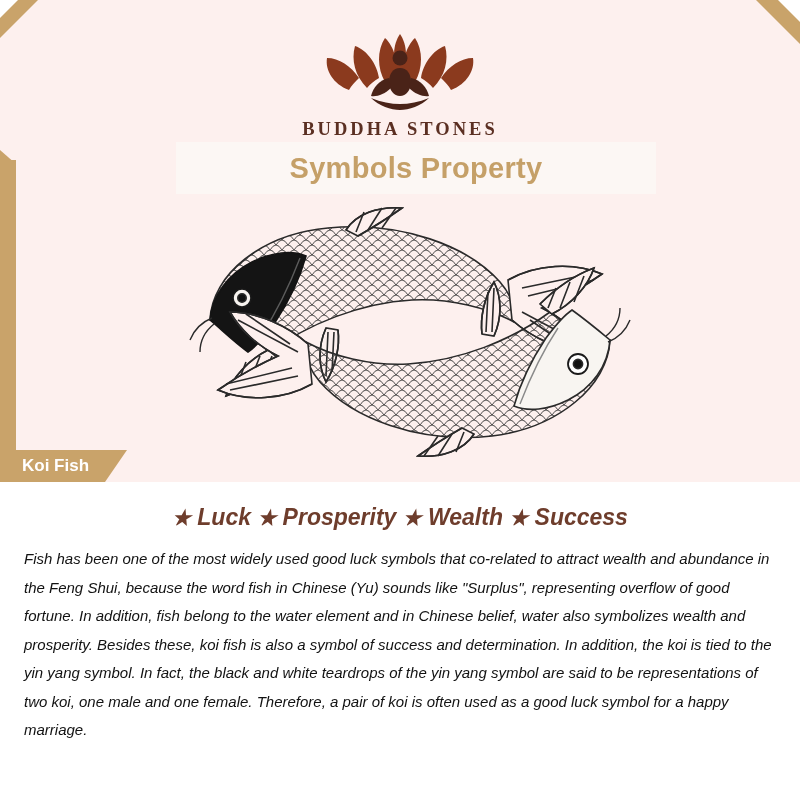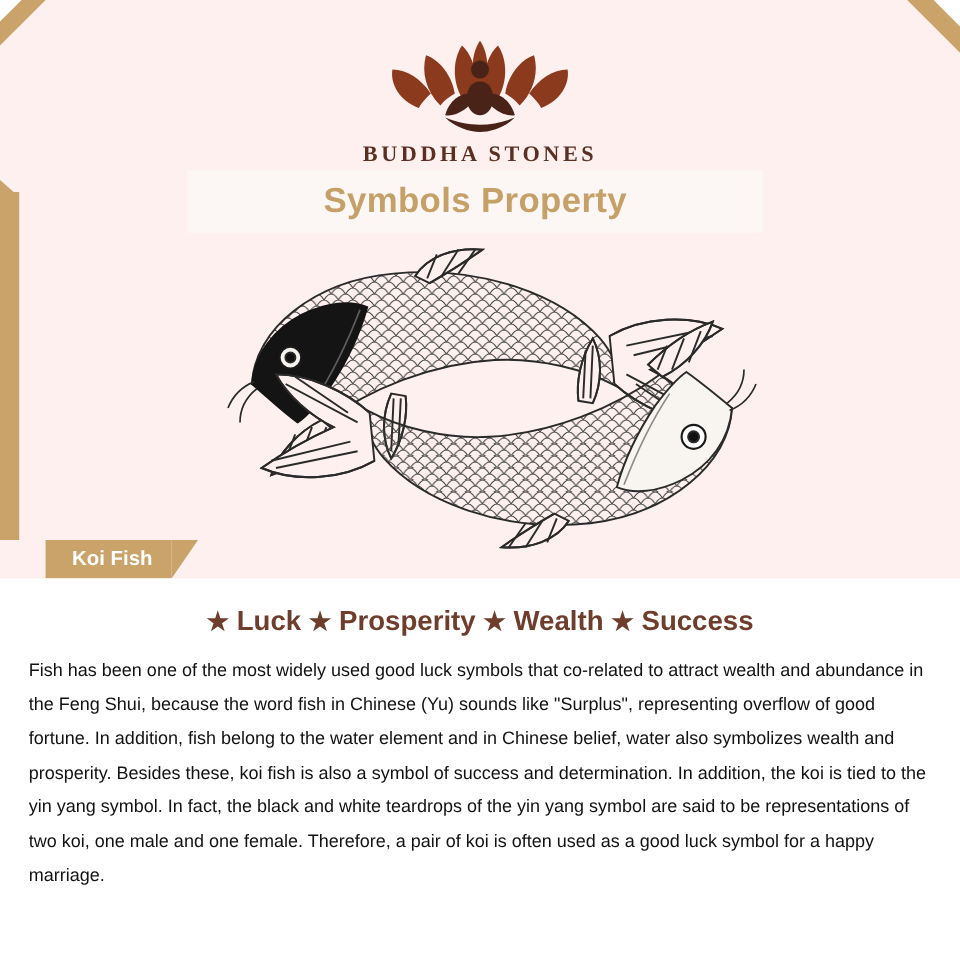--- a/index.html
+++ b/index.html
@@ -67,21 +67,21 @@
     font-size: 18.5px;
     letter-spacing: 3.0px;
     font-weight: bold;
     color: #5b2f22;
     font-family: "Liberation Serif", serif;
   }
 
   
   .title-banner {
     position: absolute;
-    left: 156px; top: 142px;
+    left: 176px; top: 142px;
     width: 480px; height: 52px;
     background: #fcf7f4;
     display: flex; align-items: center; justify-content: center;
   }
   .title-banner .txt {
     font-size: 29px;
     font-weight: bold;
     color: #c5a068;
     letter-spacing: 0.3px;
   }
@@ -97,39 +97,40 @@
   
   .label-tab {
     position: absolute;
     left: 0; top: 450px;
     height: 32px;
     display: flex; align-items: stretch;
   }
   .label-tab .body {
     background: #c9a36a;
     padding: 0 16px 0 22px;
-    display: flex; align-items: center; margin-left: 38px;
+    display: flex; align-items: center;
   }
   .label-tab .body span {
     color: #ffffff;
     font-size: 17px;
     font-weight: bold;
   }
   .label-tab .tail {
     width: 0; height: 0;
     border-top: 32px solid #c9a36a;
     border-right: 22px solid transparent;
   }
 
   
   .body-panel {
     position: absolute;
     left: 0; top: 482px;
     width: 800px; height: 318px;
     background: #ffffff;
+    font-style: italic;
   }
   .keywords {
     margin: 22px 0 0 0;
     text-align: center;
     font-size: 23px;
     font-weight: bold;
     color: #6e3d2c;
     letter-spacing: 0px;
   }
   .keywords .star { color: #6e3d2c; font-size: 21px; }

